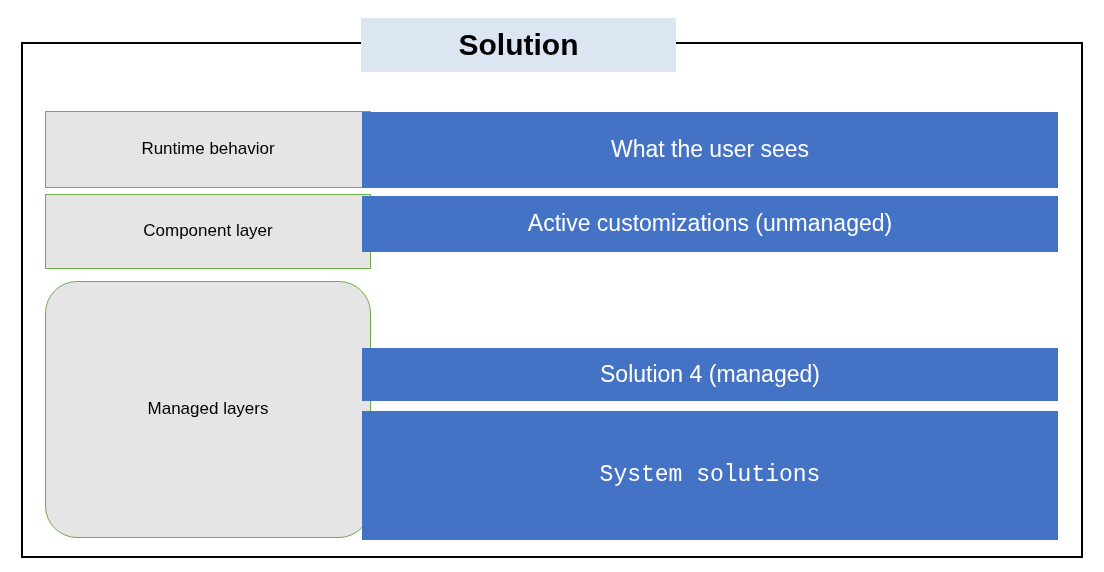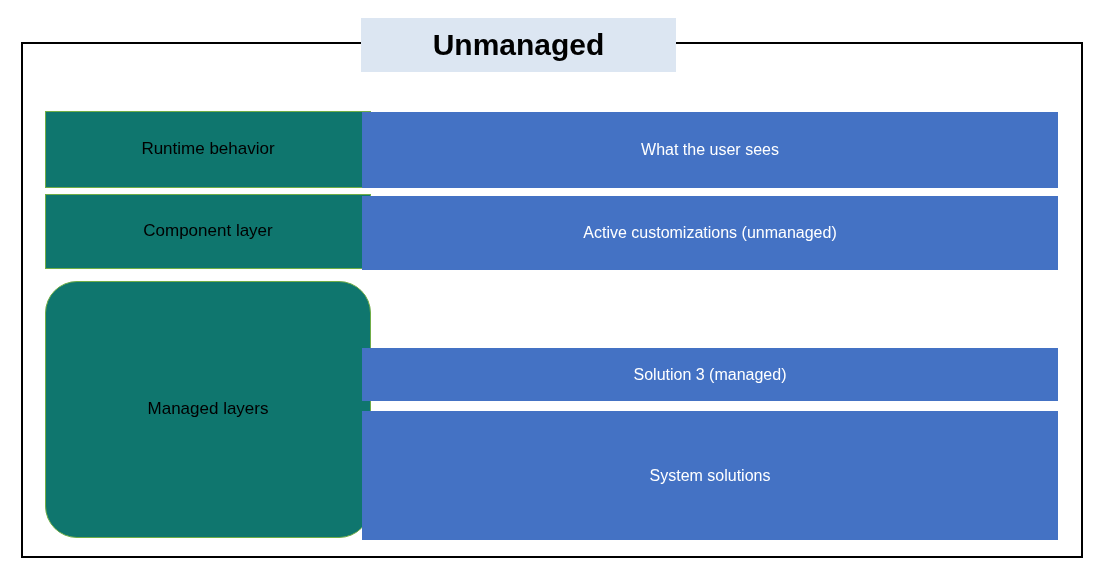--- a/index.html
+++ b/index.html
@@ -59,21 +59,21 @@
     top: 111px;
     width: 293px;
     height: 427px;
   }
   .label-box {
     position: absolute;
     left: 0;
     width: 326px;
     box-sizing: border-box;
     border: 1.5px solid #70AD47;
-    background: #0f766e;
+    background: #e5e5e5;
     display: flex;
     align-items: center;
     justify-content: center;
     text-align: right;
   }
   .label-box .label-text {
     font-size: 17px;
     color: #000000;
     line-height: 1.2;
   }
@@ -94,40 +94,40 @@
     left: 0;
     width: 696px;
     box-sizing: border-box;
     background: #4472C4;
     display: flex;
     align-items: center;
     justify-content: center;
     text-align: center;
   }
   .layer-bar .layer-text {
-    font-size: 16px;
+    font-size: 23px;
     color: #FFFFFF;
     line-height: 1.2;
     padding: 0 8px;
   }
   .layer-bar.bar-0 { top: 0px;   height: 76px; }
-  .layer-bar.bar-1 { top: 84px;  height: 74px; }
+  .layer-bar.bar-1 { top: 84px;  height: 56px; }
   .layer-bar.bar-2 { top: 169px; height: 53px; }
   .layer-bar.bar-3 { top: 236px; height: 53px; }
-  .layer-bar.bar-4 { top: 299px; height: 129px; }
+  .layer-bar.bar-4 { top: 299px; height: 129px; font-family: Liberation Mono, monospace; }
 </style>
 </head>
 <body>
 
 <div id="canvas">
 
   <div class="component-frame"></div>
 
   <div class="title-plate">
-    <span class="title-text">Unmanaged</span>
+    <span class="title-text">Solution</span>
   </div>
 
   <div class="label-col">
 
     <div class="label-box runtime">
       <span class="label-text">Runtime behavior</span>
     </div>
 
     <div class="label-box unmanaged">
       <span class="label-text">Component layer</span>
@@ -144,21 +144,21 @@
     <div class="layer-bar bar-0">
       <span class="layer-text">What the user sees</span>
     </div>
 
     <div class="layer-bar bar-1">
       <span class="layer-text">Active customizations (unmanaged)</span>
     </div>
 
 
     <div class="layer-bar bar-3">
-      <span class="layer-text">Solution 3 (managed)</span>
+      <span class="layer-text">Solution 4 (managed)</span>
     </div>
 
     <div class="layer-bar bar-4">
       <span class="layer-text">System solutions</span>
     </div>
 
   </div>
 
 </div>
 

